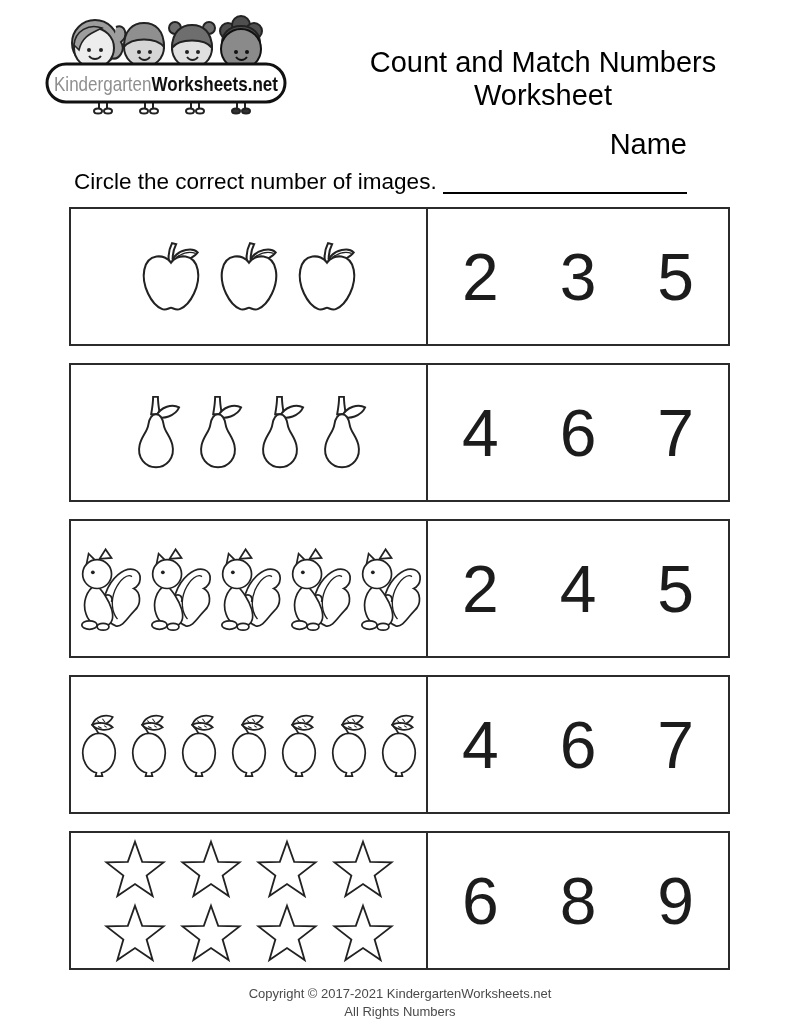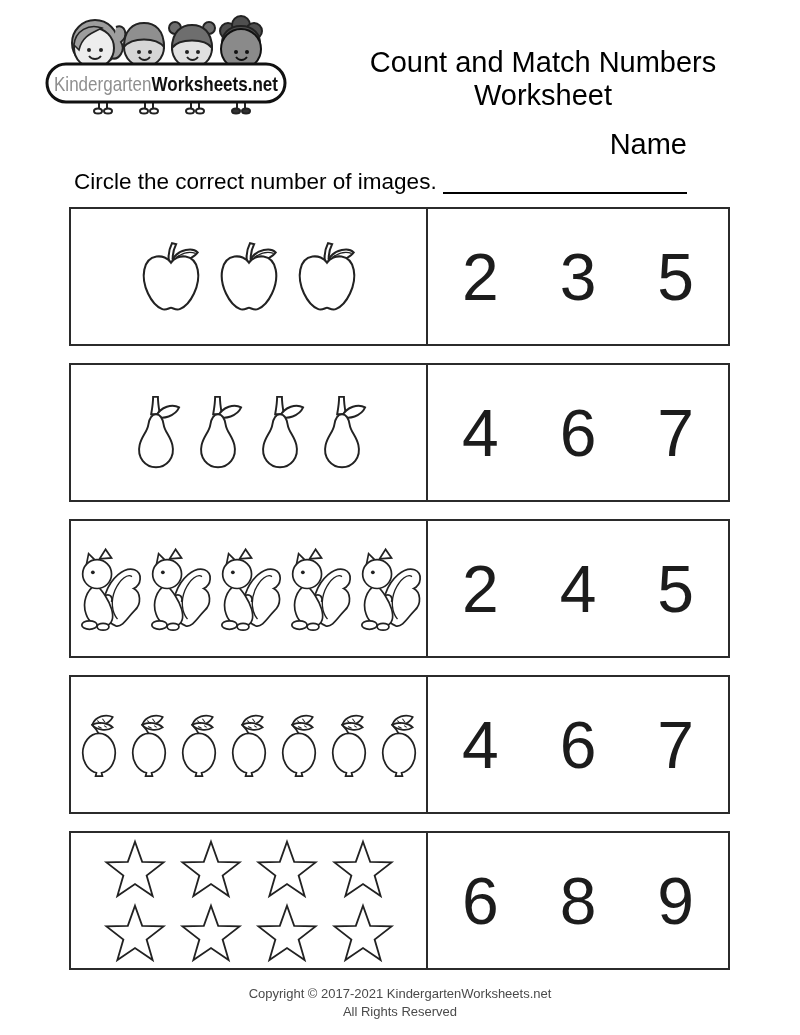--- a/index.html
+++ b/index.html
@@ -392,16 +392,16 @@
       <div class="numbers-cell">
           <span class="choice">6</span>
           <span class="choice">8</span>
           <span class="choice">9</span>
         </div>
     </div>
   </div>
 
   <div class="footer">
     <div>Copyright © 2017-2021 KindergartenWorksheets.net</div>
-    <div>All Rights Reserved</div>
+    <div>All Rights Numbers</div>
   </div>
 
 </div>
 
 </body></html>

